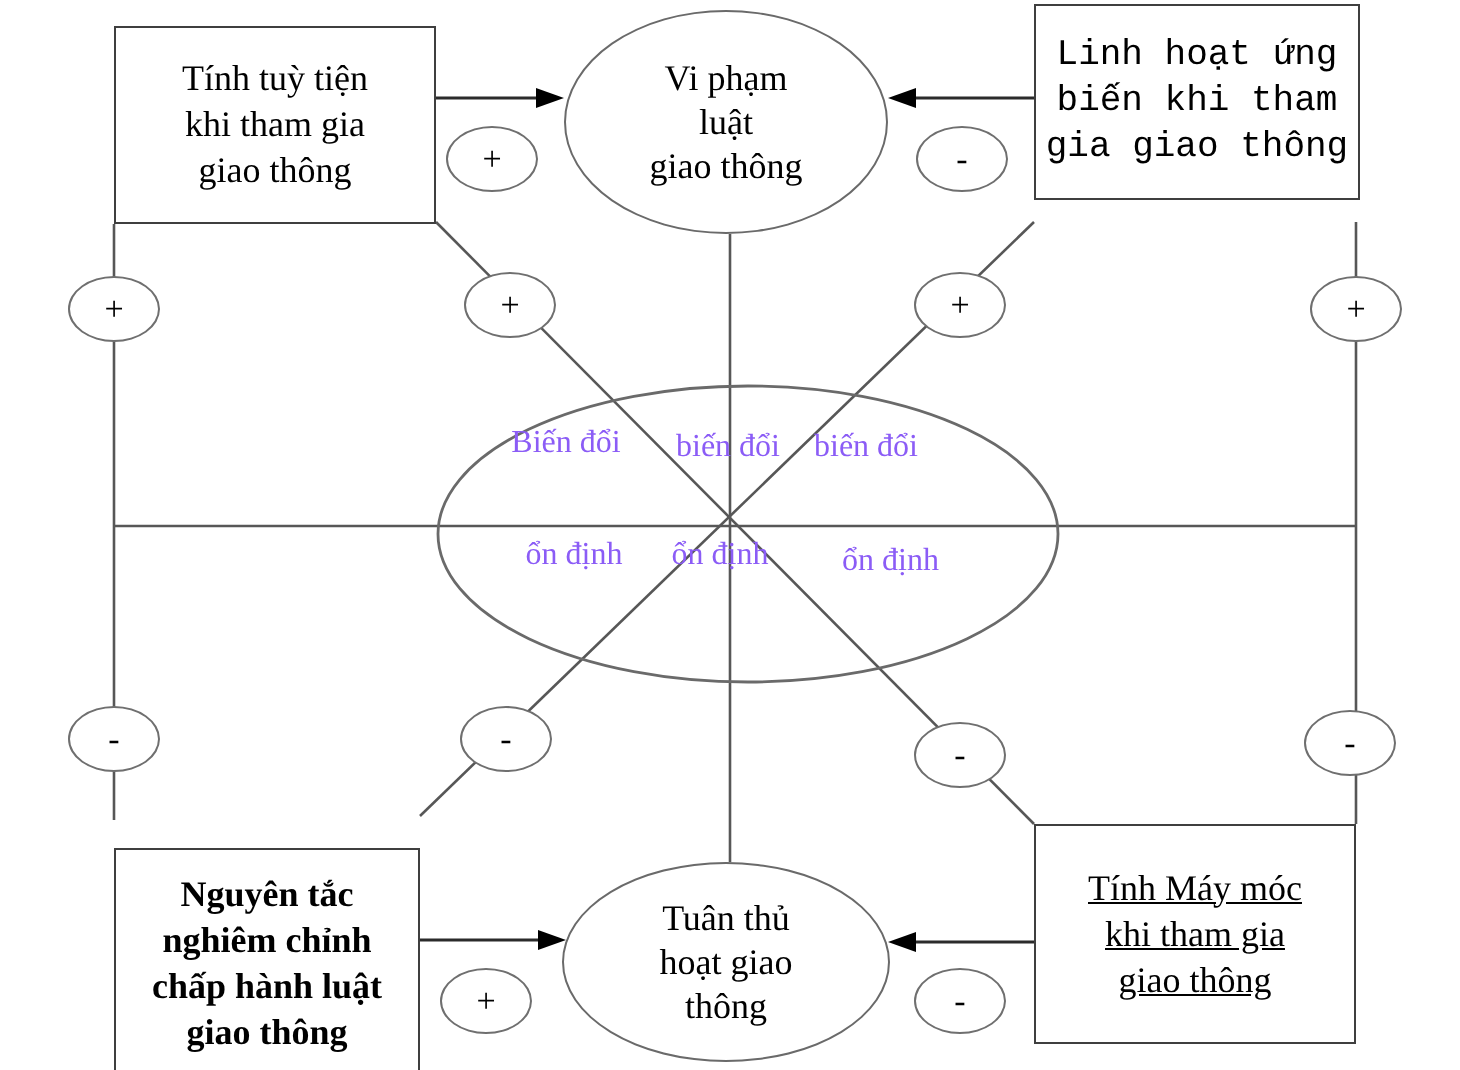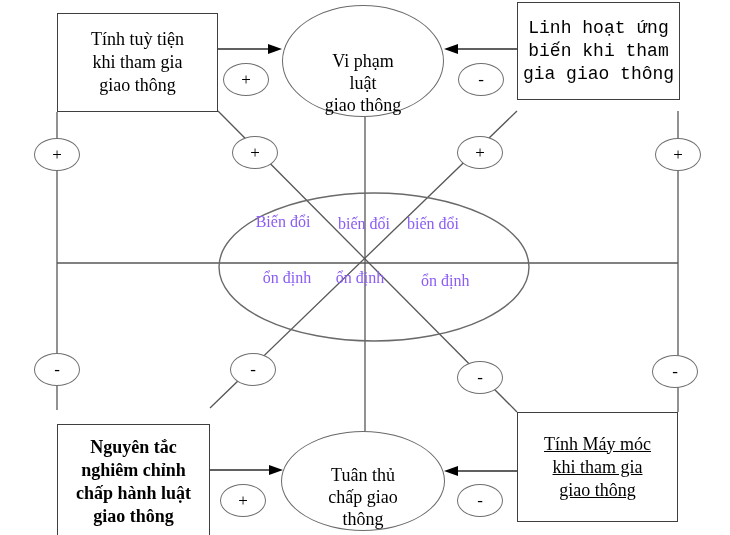--- a/index.html
+++ b/index.html
@@ -32,21 +32,21 @@
     text-align: center;
     box-sizing: border-box;
   }
   .oval {
     position: absolute;
     z-index: 2;
     background: #ffffff;
     border: 1.5px solid #6a6a6a;
     border-radius: 50%;
     display: flex;
-    align-items: flex-end;
+    align-items: center;
     justify-content: center;
     text-align: center;
     box-sizing: border-box;
   }
   .node-label {
     white-space: pre-line;
     font-size: 18px;
     line-height: 23px;
     color: #000000;
   }
@@ -134,21 +134,21 @@
   </div>
 
   <div class="oval" style="left:282px; top:5px; width:162px; height:112px;">
     <div class="node-label">Vi phạm
 luật
 giao thông</div>
   </div>
 
   <div class="oval" style="left:281px; top:431px; width:164px; height:100px;">
     <div class="node-label">Tuân thủ
-chấp giao
+hoạt giao
 thông</div>
   </div>
 
   <div class="c-label c-wrap" style="left:254px; top:212px; width:58px;">Biến đổi</div>
   <div class="c-label c-line" style="left:338px; top:214px;">biến đổi</div>
   <div class="c-label c-line" style="left:407px; top:214px;">biến đổi</div>
   <div class="c-label c-wrap" style="left:261px; top:268px; width:52px;">ổn định</div>
   <div class="c-label c-wrap" style="left:334px; top:268px; width:52px;">ổn định</div>
   <div class="c-label c-line" style="left:421px; top:271px;">ổn định</div>
 

